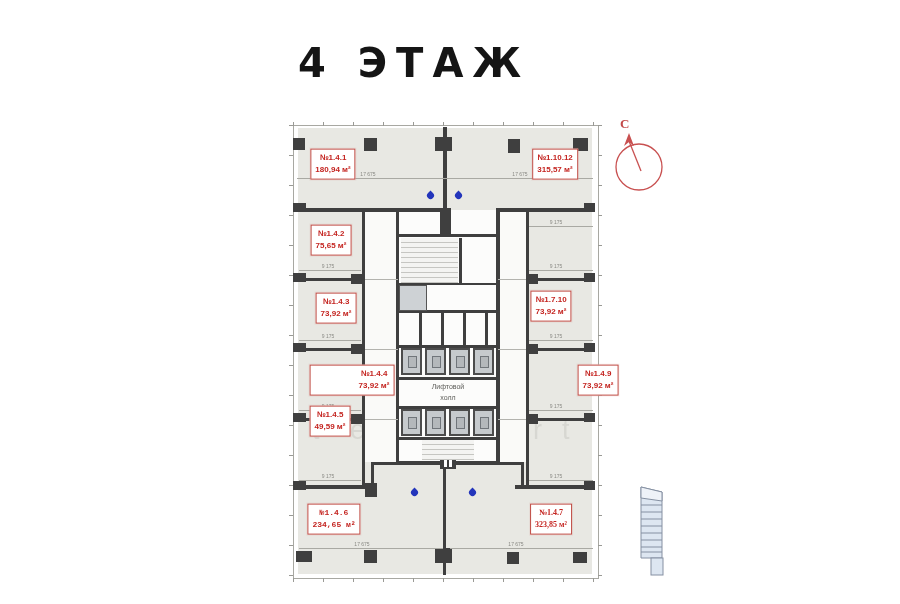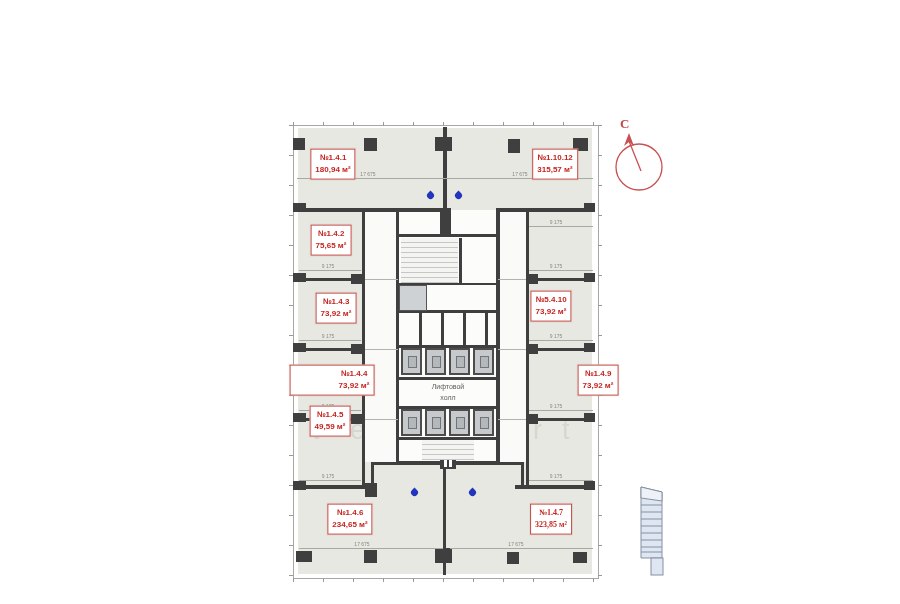--- a/index.html
+++ b/index.html
@@ -42,20 +42,21 @@
   #compass-label{position:absolute;left:620px;top:116px;color:#c24848;font-weight:bold;
         font-size:13px;font-family:"Liberation Serif",serif;}
   
   .wm{position:absolute;font-size:27px;color:rgba(110,110,105,0.14);font-family:"Liberation Sans",sans-serif;}
 </style>
 </head>
 <body>
 
 <div id="stage">
 
+  <div id="title">4 ЭТАЖ</div>
 
   <div id="frame"></div>
   <div class="ticksh" style="left:293px;top:122px;width:304px;"></div>
   <div class="ticksh" style="left:293px;top:578px;width:304px;"></div>
   <div class="ticksv" style="left:289px;top:125px;height:452px;"></div>
   <div class="ticksv" style="left:598px;top:125px;height:452px;"></div>
   <div id="floor"></div>
 
   <div class="corridor" style="left:365px;top:212px;width:33px;height:250px;"></div>
   <div class="corridor" style="left:498px;top:212px;width:30px;height:250px;"></div>
@@ -215,36 +216,36 @@
   </div>
   <div class="unit" style="left:331px;top:240px;">
     <div>№1.4.2</div>
     <div>75,65 м²</div>
   </div>
   <div class="unit" style="left:336px;top:308px;">
     <div>№1.4.3</div>
     <div>73,92 м²</div>
   </div>
   <div class="unit" style="left:551px;top:306px;">
-    <div>№5.4.10</div>
-    <div>73,92 м²</div>
-  </div>
-  <div class="unit" style="left:332px;top:380px;padding-left:48px;">
+    <div>№1.7.10</div>
+    <div>73,92 м²</div>
+  </div>
+  <div class="unit" style="left:352px;top:380px;padding-left:48px;">
     <div>№1.4.4</div>
     <div>73,92 м²</div>
   </div>
   <div class="unit" style="left:550px;top:380px;margin-left:48px;">
     <div>№1.4.9</div>
     <div>73,92 м²</div>
   </div>
   <div class="unit" style="left:330px;top:421px;">
     <div>№1.4.5</div>
     <div>49,59 м²</div>
   </div>
-  <div class="unit" style="left:350px;top:519px;">
+  <div class="unit" style="left:334px;top:519px;font-family:Liberation Mono, monospace;">
     <div>№1.4.6</div>
     <div>234,65 м²</div>
   </div>
   <div class="unit" style="left:551px;top:519px;font-family:Liberation Serif, serif;">
     <div>№1.4.7</div>
     <div>323,85 м²</div>
   </div>
 
   <div id="compass-label">С</div>
   <svg style="position:absolute;left:612px;top:130px;" width="60" height="65" viewBox="0 0 60 65">

